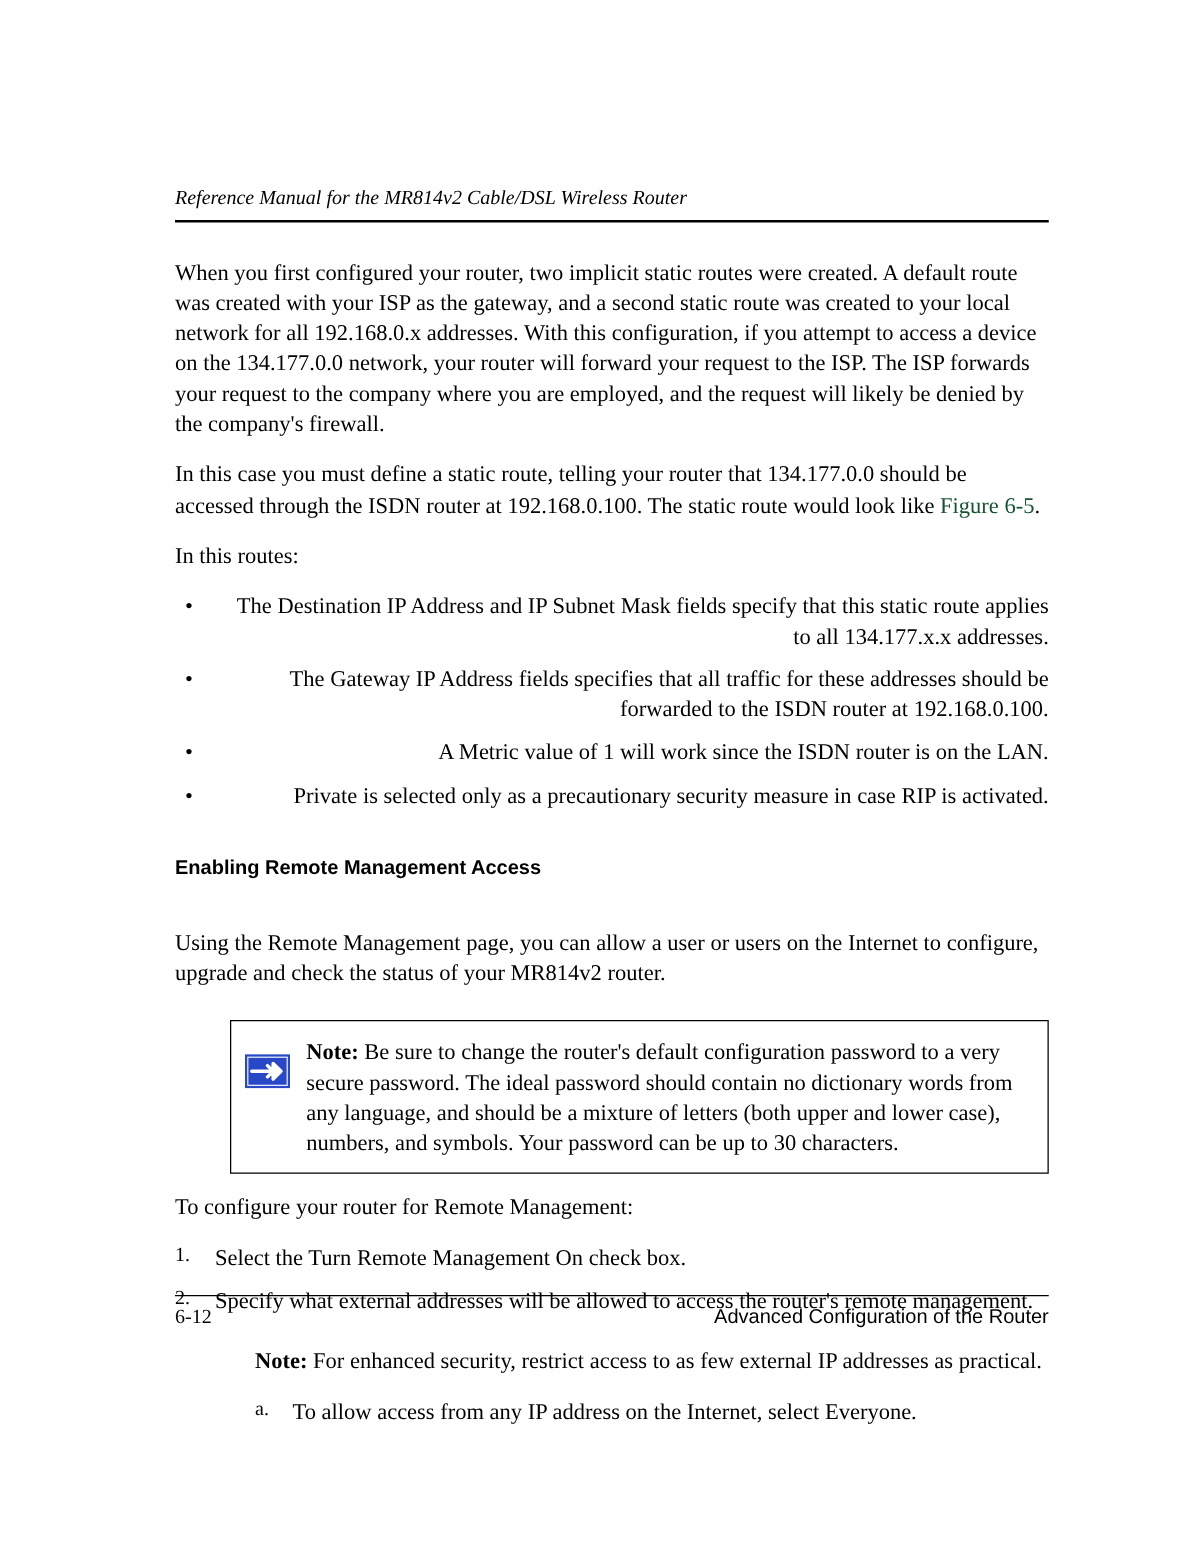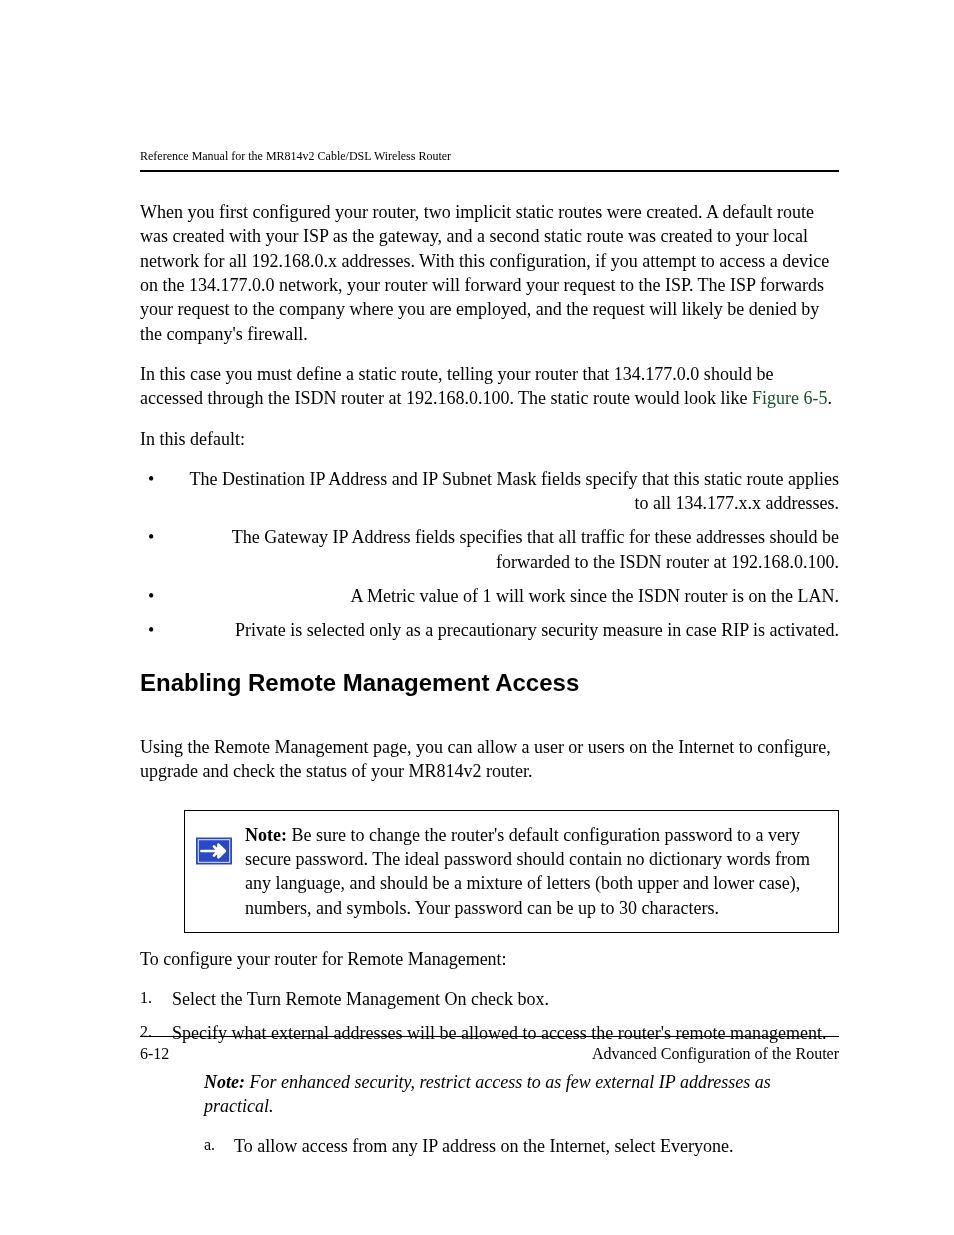--- a/index.html
+++ b/index.html
@@ -12,21 +12,22 @@
       background: #fff;
       width: 954px;
       height: 1235px;
       position: relative;
       padding: 148px 115px 100px 140px;
       font-size: 18px;
       line-height: 1.35;
       color: #000;
     }
     .header-title {
-      font-size: 12px;
+      font-style: italic;
+      font-size: 16px;
       margin-bottom: 6px;
     }
     .hr-thick {
       border: none;
       border-top: 2px solid #000;
       margin-bottom: 28px;
     }
     .para {
       margin-bottom: 16px;
       text-align: left;
@@ -48,22 +49,22 @@
     ul.bullets li::before {
       content: "•";
       position: absolute;
       left: 8px;
       top: 0;
       font-size: 18px;
     }
     .section-heading {
       font-family: Arial, Helvetica, sans-serif;
       font-weight: bold;
-      font-size: 24px;
-      margin-top: 24px;
+      font-size: 16px;
+      margin-top: 36px;
       margin-bottom: 36px;
     }
     .note-box {
       border: 1.5px solid #000;
       display: flex;
       align-items: flex-start;
       padding: 12px 14px 12px 8px;
       margin-top: 26px;
       margin-bottom: 14px;
       margin-left: 44px;
@@ -99,21 +100,20 @@
     ol.numbered > li .idx {
       position: absolute;
       left: 0;
       top: 0;
       font-size: 16px;
     }
     .sub-note {
       margin-top: 24px;
       margin-bottom: 16px;
       padding-left: 32px;
-      font-style: italic;
     }
     .sub-note .bold {
       font-weight: bold;
     }
     ol.lettered {
       list-style: none;
       padding-left: 32px;
     }
     ol.lettered li {
       position: relative;
@@ -135,36 +135,36 @@
       border: none;
       border-top: 1.5px solid #000;
       margin-bottom: 6px;
     }
     .footer-row {
       display: flex;
       justify-content: space-between;
       font-size: 16px;
     }
     .footer-row .right {
-      font-family: Liberation Serif, serif;
+      font-family: Liberation Sans, sans-serif;
     }
   </style>
 </head>
 <body>
 
 <div class="header-title">Reference Manual for the MR814v2 Cable/DSL Wireless Router</div>
 <hr class="hr-thick">
 
 <p class="para">When you first configured your router, two implicit static routes were created. A default route was created with your ISP as the gateway, and a second static route was created to your local network for all 192.168.0.x addresses. With this configuration, if you attempt to access a device on the 134.177.0.0 network, your router will forward your request to the ISP. The ISP forwards your request to the company where you are employed, and the request will likely be denied by the company's firewall.</p>
 
 <p class="para">
   <span>In this case you must define a static route, telling your router that 134.177.0.0 should be accessed through the ISDN router at 192.168.0.100. The static route would look like </span><span class="link-text">Figure 6-5</span><span>.</span>
 </p>
 
-<p class="para">In this default:</p>
+<p class="para">In this routes:</p>
 
 <ul class="bullets">
   <li>The Destination IP Address and IP Subnet Mask fields specify that this static route applies to all 134.177.x.x addresses.</li>
   <li>The Gateway IP Address fields specifies that all traffic for these addresses should be forwarded to the ISDN router at 192.168.0.100.</li>
   <li>A Metric value of 1 will work since the ISDN router is on the LAN.</li>
   <li>Private is selected only as a precautionary security measure in case RIP is activated.</li>
 </ul>
 
 <h2 class="section-heading">Enabling Remote Management Access</h2>
 

